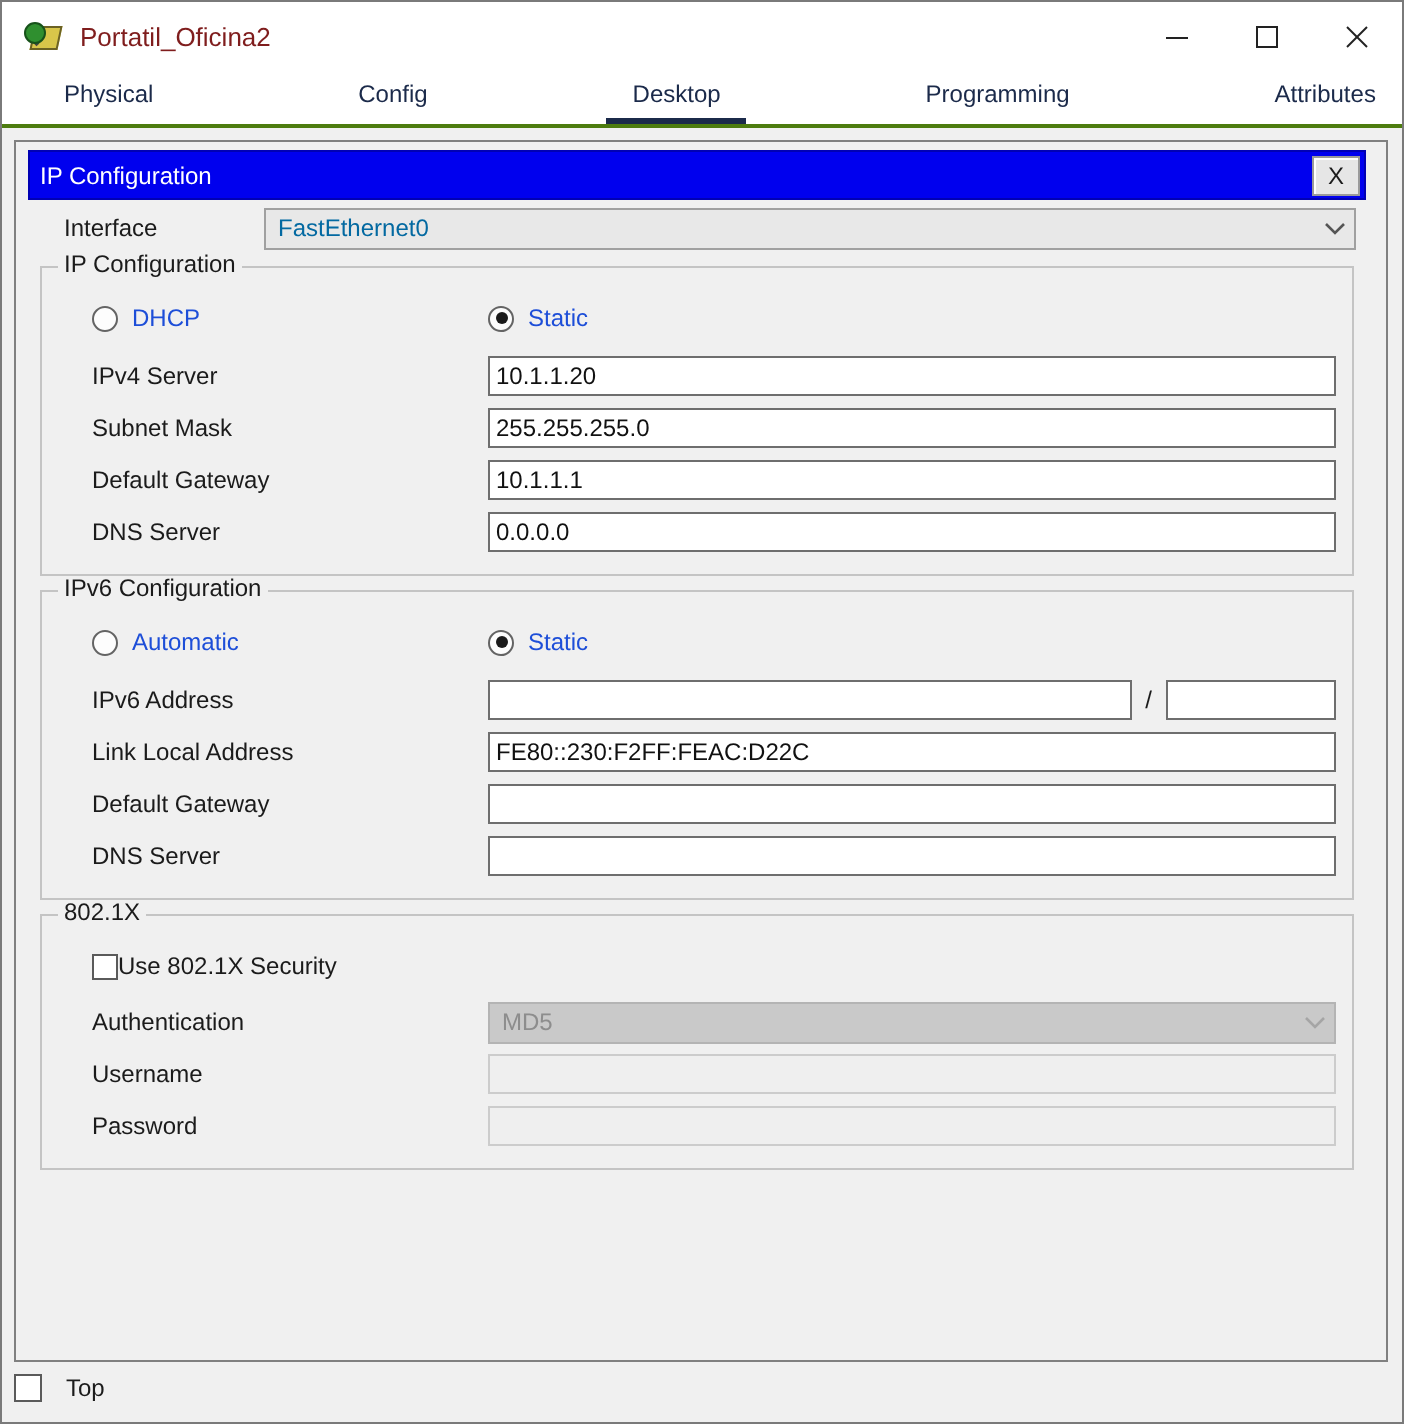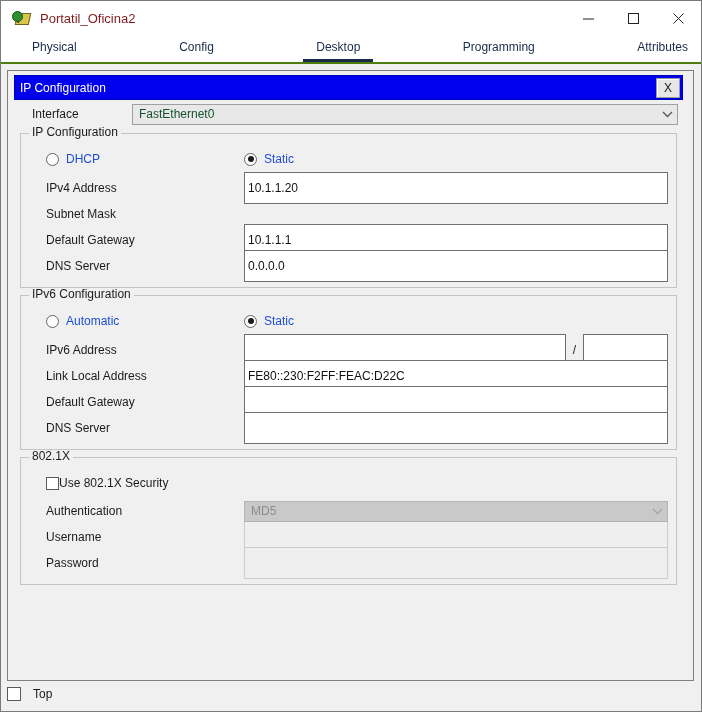--- a/index.html
+++ b/index.html
@@ -194,21 +194,21 @@
   .combo {
     flex: 1 1 auto;
     height: 21px;
     background: #e8e8e8;
     border: 1px solid #a0a0a0;
     box-sizing: border-box;
     display: flex;
     align-items: center;
     padding: 0 4px 0 6px;
     font-size: 12px;
-    color: #14532d;
+    color: #0369a1;
     position: relative;
   }
   .combo .chev {
     margin-left: auto;
     width: 12px;
     height: 12px;
     display: flex;
     align-items: center;
     justify-content: center;
     color: #555;
@@ -283,21 +283,21 @@
   .field-label {
     width: 215px;
     padding-left: 17px;
     box-sizing: border-box;
     font-size: 12px;
     color: #1b1b1b;
     white-space: nowrap;
   }
   .textfield {
     flex: 1 1 auto;
-    height: 32px;
+    height: 20px;
     background: #ffffff;
     border: 1px solid #6e6e6e;
     box-sizing: border-box;
     font-size: 12px;
     color: #111;
     display: flex;
     align-items: center;
     padding: 0 3px;
     line-height: 1;
   }
@@ -423,26 +423,27 @@
                 <span class="radio"></span>
                 <span class="radio-label">DHCP</span>
               </div>
               <div class="radio-opt">
                 <span class="radio checked"></span>
                 <span class="radio-label">Static</span>
               </div>
             </div>
 
             <div class="field-row">
-              <div class="field-label">IPv4 Address</div>
+              <div class="field-label">IPv4 Server</div>
               <div class="textfield">10.1.1.20</div>
             </div>
 
             <div class="field-row">
               <div class="field-label">Subnet Mask</div>
+              <div class="textfield">255.255.255.0</div>
             </div>
 
             <div class="field-row">
               <div class="field-label">Default Gateway</div>
               <div class="textfield">10.1.1.1</div>
             </div>
 
             <div class="field-row">
               <div class="field-label">DNS Server</div>
               <div class="textfield">0.0.0.0</div>

